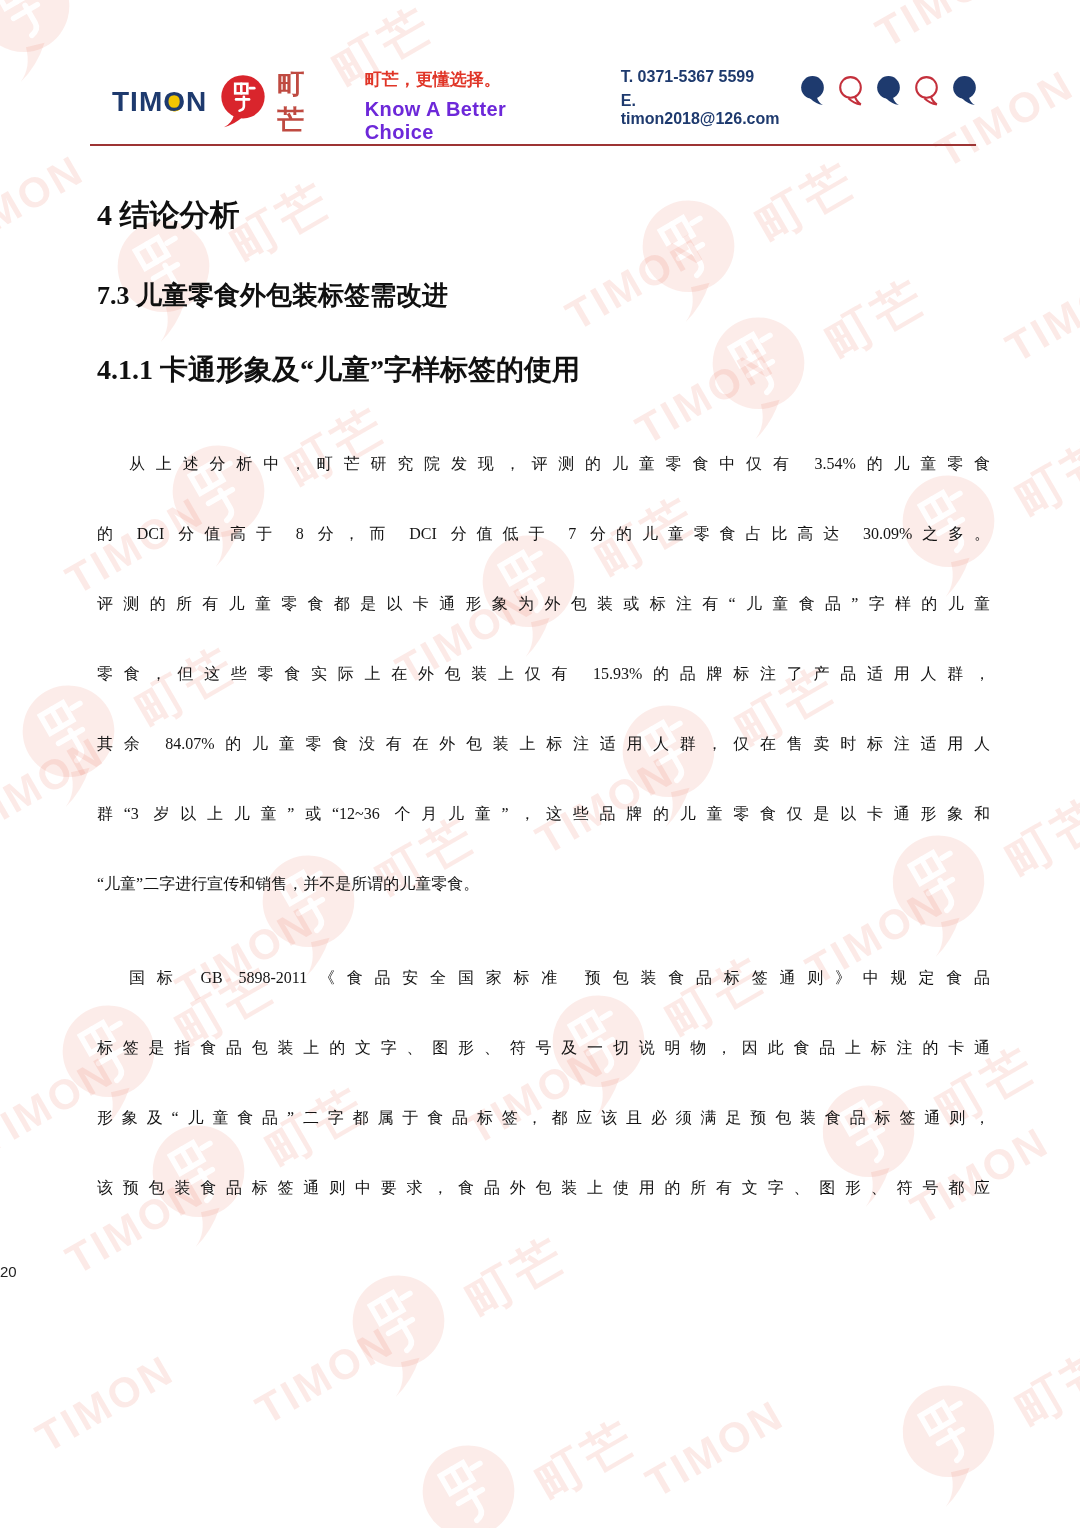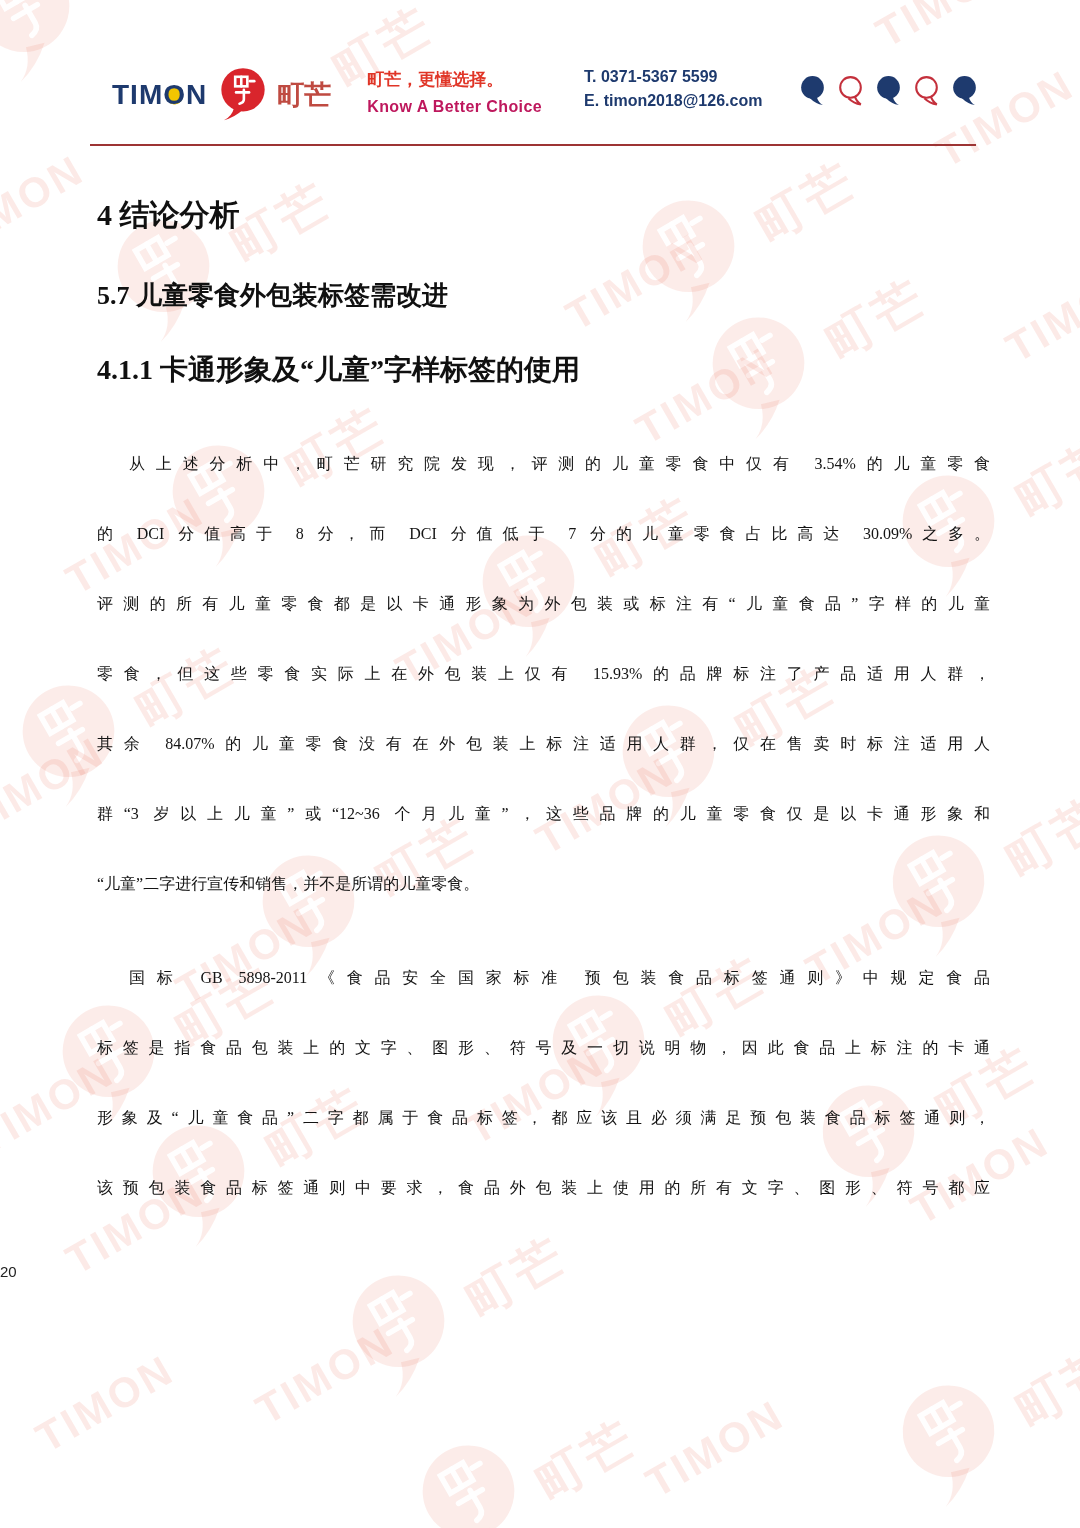--- a/index.html
+++ b/index.html
@@ -45,21 +45,21 @@
   .logo-o {
     background: radial-gradient(circle at 50% 54%, #f2c500 0 8px, transparent 8.5px);
   }
   .logo-bubble { margin:0 8px 0 10px; line-height:0; }
   .logo-mang {
     font-family:"Liberation Sans","DejaVu Sans",sans-serif;
     font-weight:bold; font-size:27px; color:#bf4a41;
   }
   .tagline { margin-left:36px; margin-top:2px; font-family:Liberation Sans, sans-serif; }
   .tag-cn { color:#e03527; font-weight:bold; font-size:17px; }
-  .tag-en { color:#be185d; font-weight:bold; font-size:16px; margin-top:7px; letter-spacing:0.4px;text-align:right; }
+  .tag-en { color:#6d28d9; font-weight:bold; font-size:20px; margin-top:7px; letter-spacing:0.4px; }
   .contact { margin-left:42px; margin-top:2px; font-family:"Liberation Sans","DejaVu Sans",sans-serif;
              color:#1e3a6e; font-weight:bold; font-size:16px; }
   .contact div + div { margin-top:6px; }
   .hdr-icons { margin-left:auto; display:flex; gap:7px; margin-top:8px; }
   .hdr-icons span { line-height:0; }
 
   .rule {
     margin:0 104px 0 90px;
     border-top:2.5px solid #9d3434;
   }
@@ -397,21 +397,21 @@
               <circle cx="15" cy="13" r="11" fill="#1e3a6e"></circle>
               <path d="M19 22 Q21 28 25 30 Q18 29 12 23 Z" fill="#1e3a6e"></path>
             </svg>
         </span>
       </div>
     </div>
 
     <div class="rule"></div>
 
     <div class="h1">4 结论分析</div>
-    <div class="h2">5.7 儿童零食外包装标签需改进</div>
+    <div class="h2">7.3 儿童零食外包装标签需改进</div>
     <div class="h3">4.1.1 卡通形象及“儿童”字样标签的使用</div>
 
     <div class="para">
       <div class="line first">从上述分析中，町芒研究院发现，评测的儿童零食中仅有 3.54%的儿童零食</div>
       <div class="line">的 DCI 分值高于 8 分，而 DCI 分值低于 7 分的儿童零食占比高达 30.09%之多。</div>
       <div class="line">评测的所有儿童零食都是以卡通形象为外包装或标注有“儿童食品”字样的儿童</div>
       <div class="line">零食，但这些零食实际上在外包装上仅有 15.93%的品牌标注了产品适用人群，</div>
       <div class="line">其余 84.07%的儿童零食没有在外包装上标注适用人群，仅在售卖时标注适用人</div>
       <div class="line">群“3 岁以上儿童”或“12~36 个月儿童”，这些品牌的儿童零食仅是以卡通形象和</div>
       <div class="line endline">“儿童”二字进行宣传和销售，并不是所谓的儿童零食。</div>

